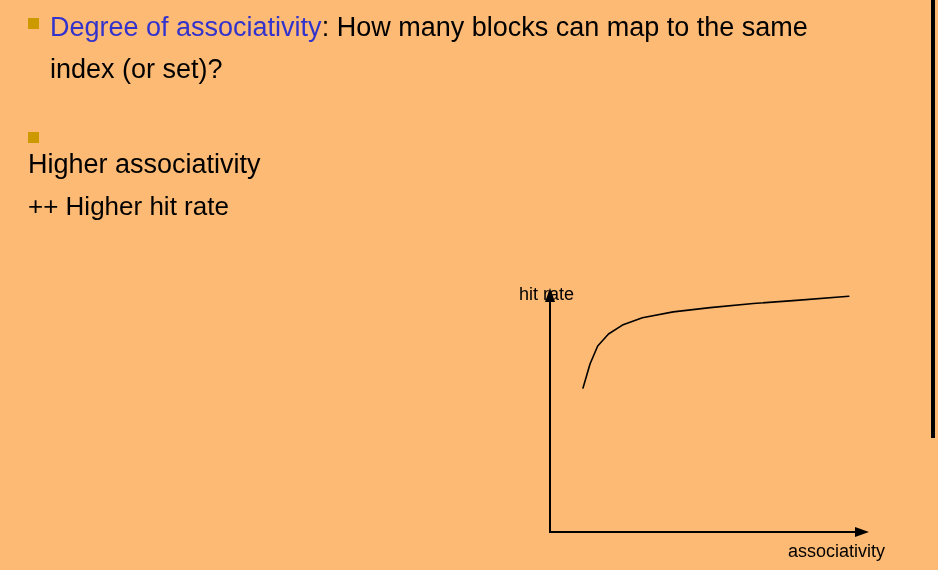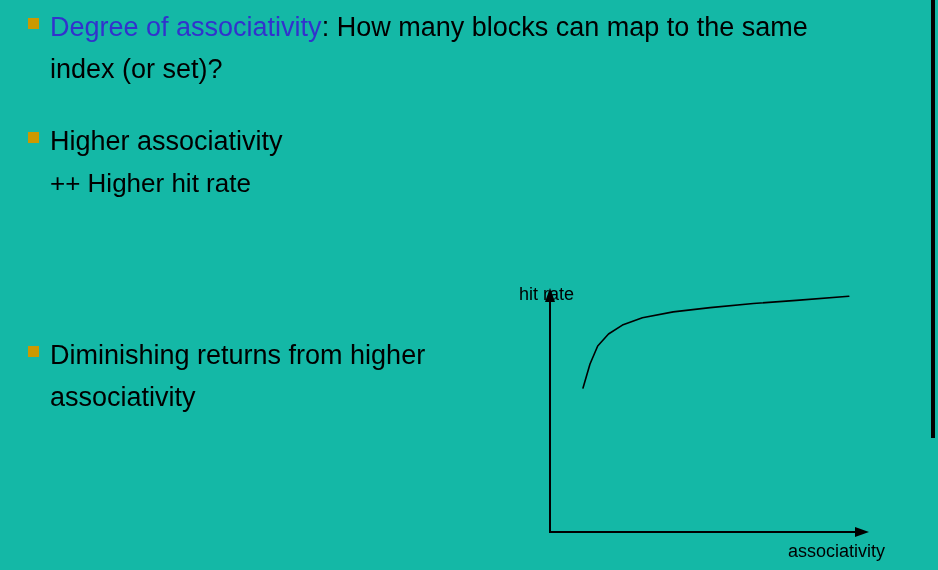--- a/index.html
+++ b/index.html
@@ -3,21 +3,21 @@
 <meta charset="utf-8">
 <style>
   :root{
     --highlight:#3232cd;
     --bullet:#cc9900;
   }
   html,body{margin:0;padding:0;background:#fff;}
   .slide{
     position:relative;
     width:938px;height:570px;
-    background:#14b8a6;
+    background:#fdba74;
     font-family:"Liberation Sans","DejaVu Sans",sans-serif;
     color:#000;
     overflow:hidden;
   }
   .slide-border-right{
     position:absolute;top:0;right:3px;width:4px;height:438px;background:#000;
   }
   .bullet-block{position:absolute;display:flex;align-items:flex-start;}
   .bullet-sq{
     width:11px;height:11px;background:var(--bullet);
@@ -40,34 +40,30 @@
 
 <div class="slide">
 
   <div class="slide-border-right"></div>
 
   <div class="bullet-block" style="left:28px;top:6px;">
     <span class="bullet-sq"></span>
     <div class="bullet-text b1-text"><span class="hl">Degree of associativity</span><span>: How many blocks can map to the same index (or set)?</span></div>
   </div>
 
-  <div class="bullet-block" style="left:28px;top:120px;">
+  <div class="bullet-block" style="left:28px;top:120px;flex-direction:column;">
     <span class="bullet-sq"></span>
     <div>
       <div class="bullet-text">Higher associativity</div>
       <div class="sublines">
         <div>++ Higher hit rate</div>
       </div>
     </div>
   </div>
 
-  <div class="bullet-block" style="left:28px;top:334px;">
-    <span class="bullet-sq"></span>
-    <div class="bullet-text b3-text">Diminishing returns from higher associativity</div>
-  </div>
 
   <div class="chart-label" style="left:478px;top:284px;margin-left:41px;">hit rate</div>
   <div class="chart-label" style="left:788px;top:541px;">associativity</div>
 
   <svg class="chart-svg" width="478" height="288" viewBox="0 0 478 288">
 
     <line x1="90" y1="18" x2="90" y2="251" stroke="#000" stroke-width="2"></line>
     <polygon points="90,6 85,20 95,20" fill="#000"></polygon>
 
     <line x1="89" y1="250" x2="397" y2="250" stroke="#000" stroke-width="2"></line>

